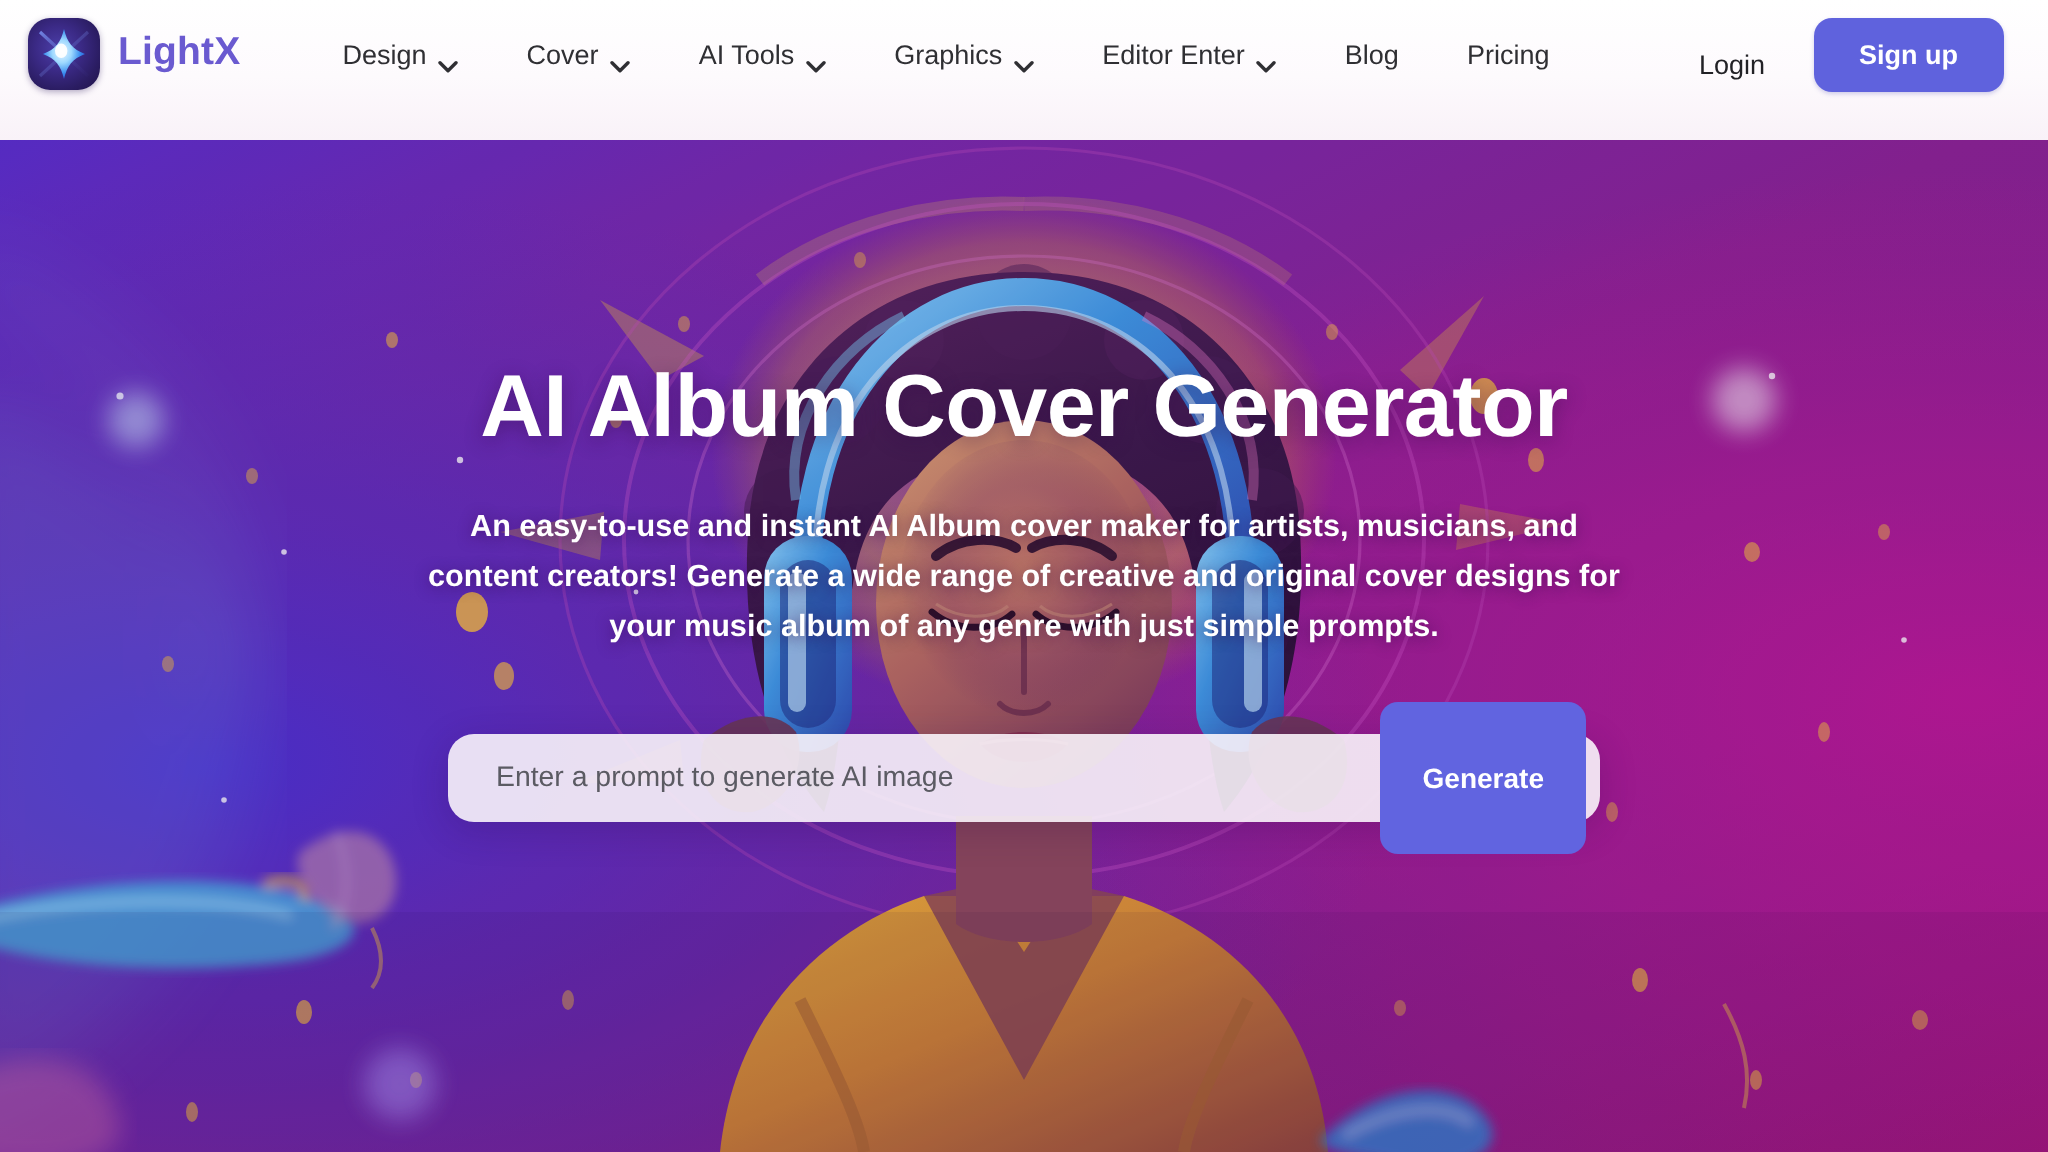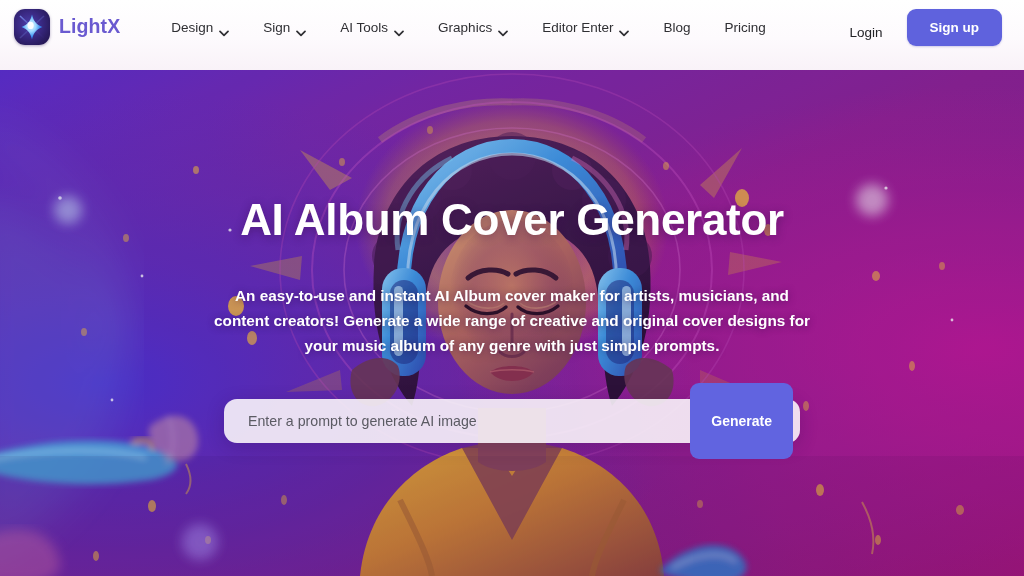--- a/index.html
+++ b/index.html
@@ -135,21 +135,21 @@
     box-sizing: border-box;
     padding-top: 110px;
   }
 
   #hero-title {
     font-size: 44px;
     font-weight: 700;
     color: #ffffff;
     letter-spacing: -0.3px;
     text-align: center;
-    margin: 16px;
+    margin: 0;
     line-height: 1.1;
     text-shadow: 0 2px 10px rgba(50,10,70,0.45);
   }
   #hero-subtitle {
     margin: 24px 0 0 0;
     width: 600px;
     text-align: center;
     font-size: 15.3px;
     line-height: 1.62;
     color: #ffffff;
@@ -229,21 +229,21 @@
       <div class="nav-item">
         <span>Design</span>
         <span class="chev">
           <svg width="10" height="7" viewBox="0 0 10 7">
               <path d="M1 1.4 L5 5.4 L9 1.4" stroke="#2f2f33" stroke-width="1.7" fill="none" stroke-linecap="round" stroke-linejoin="round"></path>
             </svg>
         </span>
       </div>
 
       <div class="nav-item">
-        <span>Sign</span>
+        <span>Cover</span>
         <span class="chev">
           <svg width="10" height="7" viewBox="0 0 10 7">
               <path d="M1 1.4 L5 5.4 L9 1.4" stroke="#2f2f33" stroke-width="1.7" fill="none" stroke-linecap="round" stroke-linejoin="round"></path>
             </svg>
         </span>
       </div>
 
       <div class="nav-item">
         <span>AI Tools</span>
         <span class="chev">

